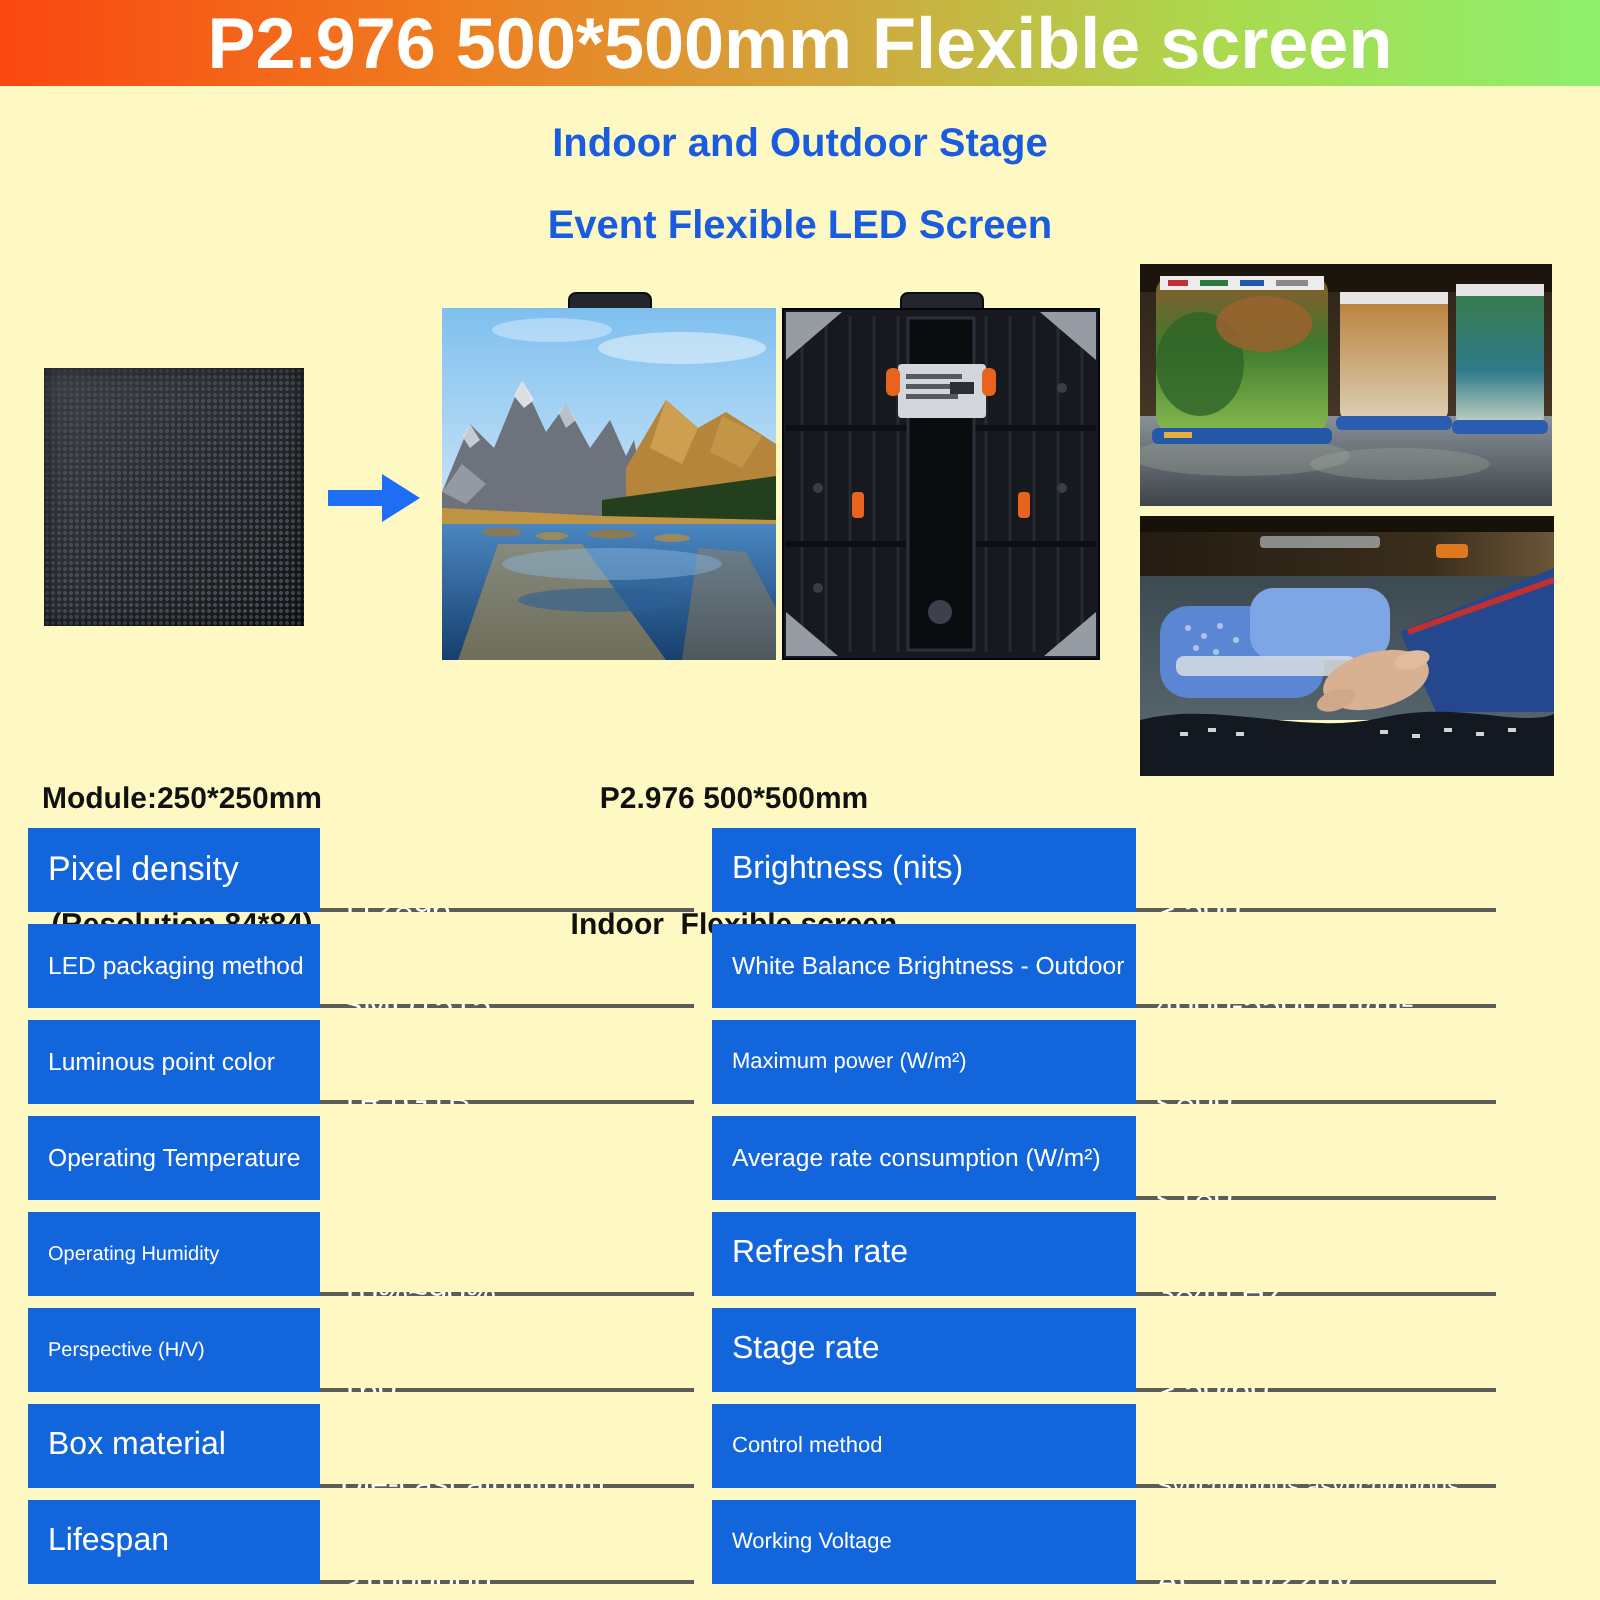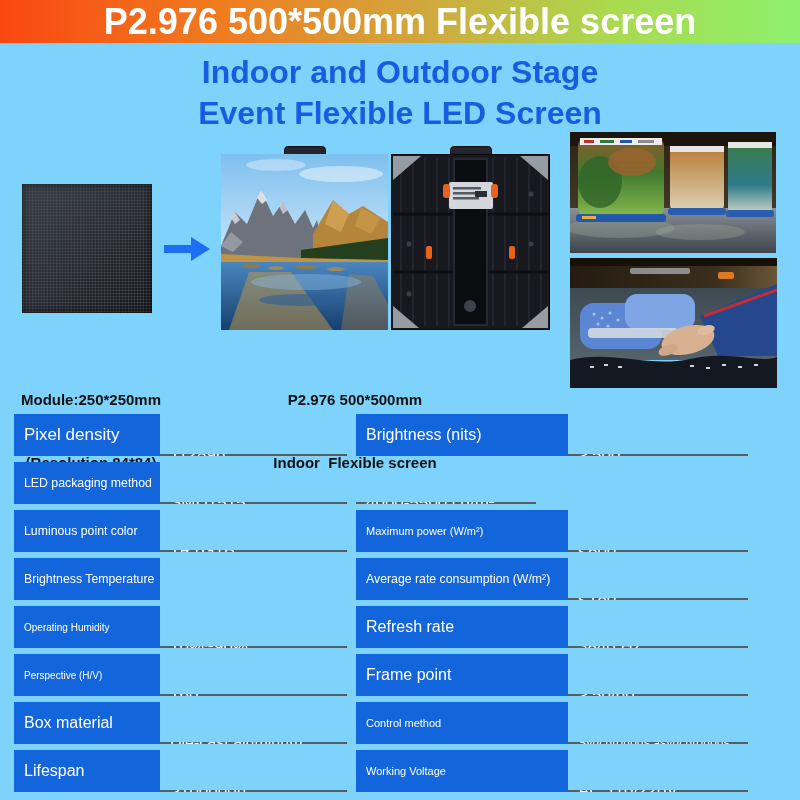--- a/index.html
+++ b/index.html
@@ -1,27 +1,27 @@
 <!DOCTYPE html>
 <html><head>
 <meta charset="utf-8">
 <style>
   html,body{margin:0;padding:0;background:#ffffff;}
-  .page{position:relative;width:800px;height:800px;background:#7dd3fc;overflow:hidden;
+  .page{position:relative;width:800px;height:800px;background:#fef9c3;overflow:hidden;
         font-family:"Liberation Sans","DejaVu Sans",sans-serif;}
 
   
   .banner{position:absolute;left:0;top:0;width:800px;height:43px;
           background:linear-gradient(90deg,#fa4711 0%,#ef7d20 28%,#d2a63c 52%,#abd94e 76%,#8df06d 100%);
           display:flex;align-items:center;justify-content:center;}
   .banner-title{color:#ffffff;font-size:36px;font-weight:bold;letter-spacing:0px;white-space:nowrap;}
 
   
   .headings{position:absolute;left:0;top:52px;width:800px;text-align:center;color:#1a5ce0;font-weight:bold;}
-  .headings div{font-size:32px;line-height:41px;}
+  .headings div{font-size:20px;line-height:41px;}
 
   
   .module-img{position:absolute;left:22px;top:184px;width:130px;height:129px;
               background-color:#23252a;
               background-image:radial-gradient(circle,#464b54 0.9px,transparent 1.1px),
                                linear-gradient(135deg,rgba(120,128,140,0.30),rgba(0,0,0,0.45));
               background-size:3px 3px,100% 100%;
               box-shadow:inset 0 0 10px rgba(0,0,0,.6);}
   .arrow{position:absolute;left:164px;top:237px;width:46px;height:24px;}
   .panel{position:absolute;}
@@ -31,21 +31,21 @@
           background:#23262c;border-radius:4px 4px 2px 2px;border:1px solid #0c0d10;}
   .panel-art{position:absolute;left:0;top:8px;width:100%;height:176px;display:block;}
   .photo{position:absolute;display:block;}
   .photo-top{left:570px;top:132px;width:206px;height:121px;}
   .photo-bottom{left:570px;top:258px;width:207px;height:130px;}
 
   
   .caption{position:absolute;text-align:center;color:#111111;font-weight:bold;
            font-size:15px;line-height:21px;white-space:pre-wrap;}
   .caption-module{left:6px;top:347px;width:170px;}
-  .caption-panel{left:255px;top:347px;width:200px;}
+  .caption-panel{left:267px;top:347px;width:200px;}
 
   
   .spec-col{position:absolute;top:414px;}
   .spec-col-left{left:14px;width:333px;}
   .spec-col-right{left:356px;width:436px;}
   .row{display:flex;height:42px;margin-bottom:6px;}
   .cell{display:flex;align-items:center;color:#ffffff;padding:0 6px 0 10px;box-sizing:border-box;overflow:hidden;white-space:nowrap;}
   .lbl{background:#1365dc;}
   .val{background:#5c5c5c;margin-top:40px;}
   .spec-col-left .lbl{width:146px;}
@@ -266,21 +266,21 @@
     </div>
     <div class="row">
       <div class="cell lbl fs12">LED packaging method</div>
       <div class="cell val fs17">SMD1515</div>
     </div>
     <div class="row">
       <div class="cell lbl fs12">Luminous point color</div>
       <div class="cell val fs17">1R1G1B</div>
     </div>
     <div class="row">
-      <div class="cell lbl fs12">Brightness Temperature</div>
+      <div class="cell lbl fs12">Operating Temperature</div>
     </div>
     <div class="row">
       <div class="cell lbl fs13">Operating Humidity</div>
       <div class="cell val fs17">10%~90%</div>
     </div>
     <div class="row">
       <div class="cell lbl fs13">Perspective (H/V)</div>
       <div class="cell val fs17">160°</div>
     </div>
     <div class="row">
@@ -292,36 +292,37 @@
       <div class="cell val fs17">&gt;100000h</div>
     </div>
   </div>
 
   <div class="spec-col spec-col-right">
     <div class="row">
       <div class="cell lbl fs16">Brightness (nits)</div>
       <div class="cell val fs17">≥ 500</div>
     </div>
     <div class="row">
+      <div class="cell lbl fs12">White Balance Brightness - Outdoor</div>
       <div class="cell val fs17">4000-5500 cd/m²</div>
     </div>
     <div class="row">
       <div class="cell lbl fs15">Maximum power (W/m²)</div>
       <div class="cell val fs17">&lt;800</div>
     </div>
     <div class="row">
       <div class="cell lbl fs12">Average rate consumption (W/m²)</div>
       <div class="cell val fs17">&lt;180</div>
     </div>
     <div class="row">
       <div class="cell lbl fs16">Refresh rate</div>
       <div class="cell val fs17">3840 HZ</div>
     </div>
     <div class="row">
-      <div class="cell lbl fs16">Frame point</div>
+      <div class="cell lbl fs16">Stage rate</div>
       <div class="cell val fs17">≥ 50/60</div>
     </div>
     <div class="row">
       <div class="cell lbl fs15">Control method</div>
       <div class="cell val fs12">Synchronous asynchronous</div>
     </div>
     <div class="row">
       <div class="cell lbl fs15">Working Voltage</div>
       <div class="cell val fs17">AC 110/220V</div>
     </div>

